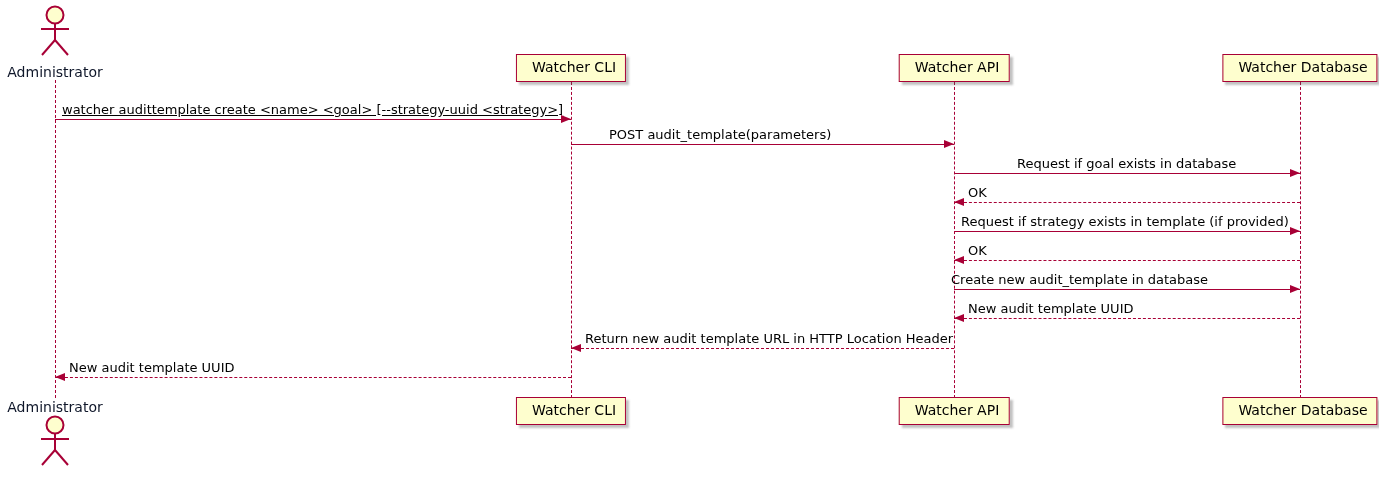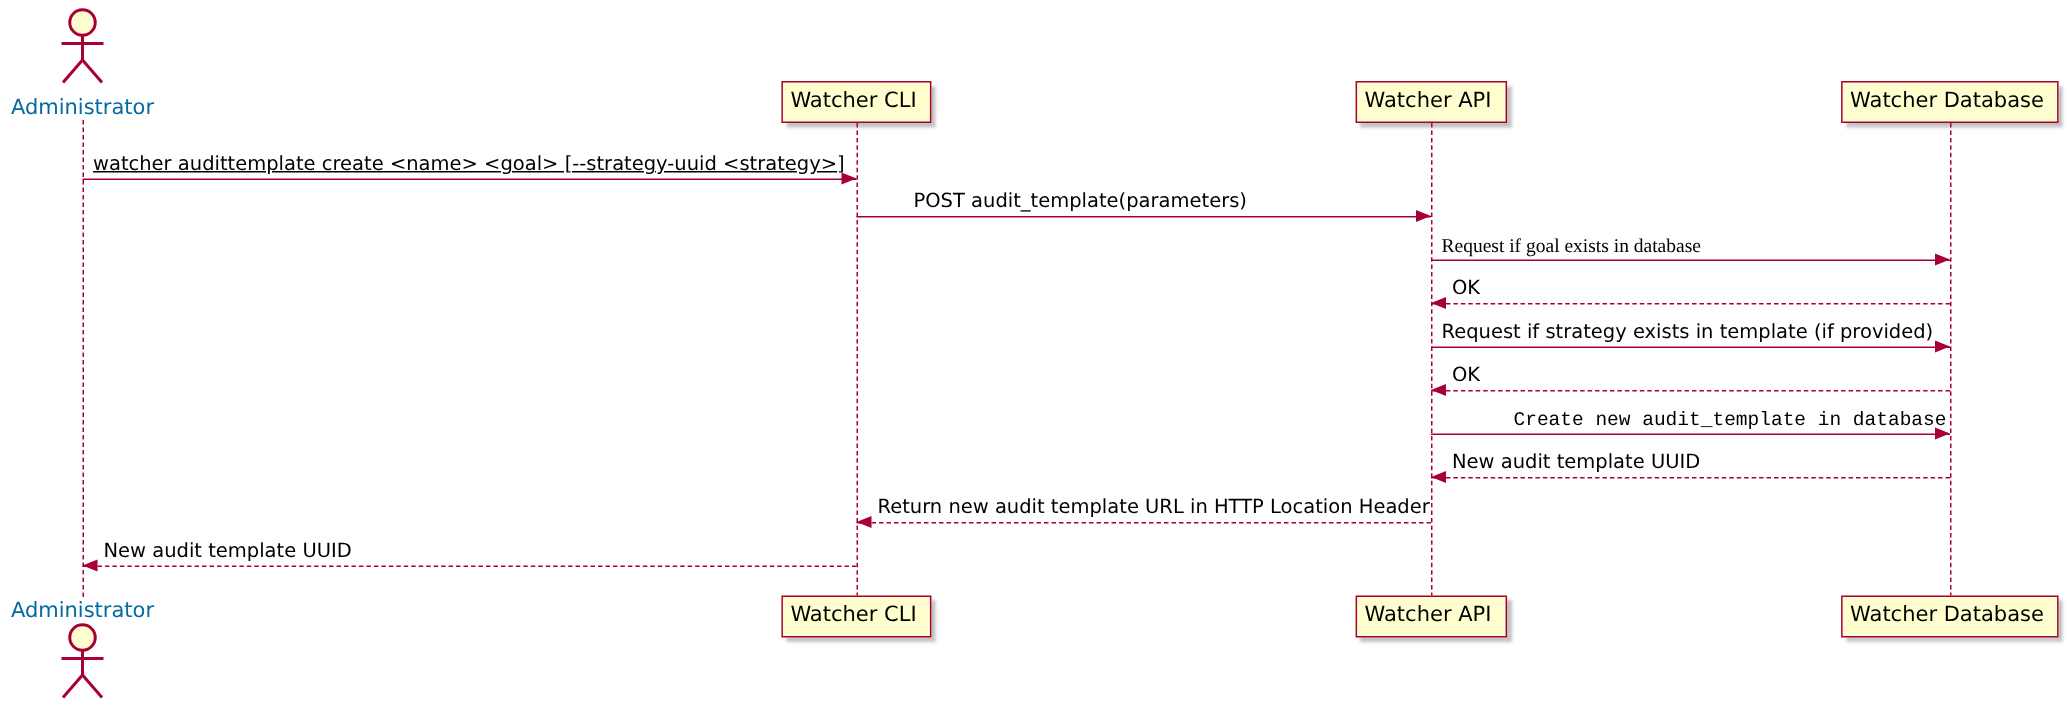--- a/index.html
+++ b/index.html
@@ -16,31 +16,31 @@
     position: absolute;
     width: 0;
     border-left: 1px dashed #A80036;
   }
   .participant {
     position: absolute;
     transform: translateX(-50%);
     background: #FEFECE;
     border: 1px solid #A80036;
     box-shadow: 3px 3px 2px rgba(80,80,80,0.35);
-    padding: 4px 9px 5px 5px;
+    padding: 4px 9px 5px 15px;
     font-size: 14px;
     color: #000000;
     white-space: nowrap;
     line-height: 17px;
   }
   .actor-label {
     position: absolute;
     transform: translateX(-50%);
     font-size: 14px;
-    color: #0369a1;
+    color: #0f172a;
     white-space: nowrap;
   }
   .actor-figure { position: absolute; }
   .msg-label {
     position: absolute;
     font-size: 13px;
     color: #000000;
     white-space: nowrap;
     line-height: 15px;
   }
@@ -94,21 +94,21 @@
     <div class="arrow-r" style="left:561px; top:115px;"></div>
   </div>
 
   <div>
     <div class="msg-label" style="left:578px; top:127px;margin-left:31px;">POST audit_template(parameters)</div>
     <div class="msg-line" style="left:571px; top:144px; width:383px;"></div>
     <div class="arrow-r" style="left:944px; top:140px;"></div>
   </div>
 
   <div>
-    <div class="msg-label" style="left:961px; top:156px;font-family:Liberation Serif, serif;">Request if goal exists in database</div>
+    <div class="msg-label" style="left:1017px; top:156px;">Request if goal exists in database</div>
     <div class="msg-line" style="left:954px; top:173px; width:346px;"></div>
     <div class="arrow-r" style="left:1290px; top:169px;"></div>
   </div>
 
   <div>
     <div class="msg-label" style="left:968px; top:185px;">OK</div>
     <div class="msg-line dashed" style="left:954px; top:202px; width:346px;"></div>
     <div class="arrow-l" style="left:954px; top:198px;"></div>
   </div>
 
@@ -118,21 +118,21 @@
     <div class="arrow-r" style="left:1290px; top:227px;"></div>
   </div>
 
   <div>
     <div class="msg-label" style="left:968px; top:243px;">OK</div>
     <div class="msg-line dashed" style="left:954px; top:260px; width:346px;"></div>
     <div class="arrow-l" style="left:954px; top:256px;"></div>
   </div>
 
   <div>
-    <div class="msg-label" style="left:1009px; top:272px;font-family:Liberation Mono, monospace;">Create new audit_template in database</div>
+    <div class="msg-label" style="left:951px; top:272px;">Create new audit_template in database</div>
     <div class="msg-line" style="left:954px; top:289px; width:346px;"></div>
     <div class="arrow-r" style="left:1290px; top:285px;"></div>
   </div>
 
   <div>
     <div class="msg-label" style="left:968px; top:301px;">New audit template UUID</div>
     <div class="msg-line dashed" style="left:954px; top:318px; width:346px;"></div>
     <div class="arrow-l" style="left:954px; top:314px;"></div>
   </div>
 

